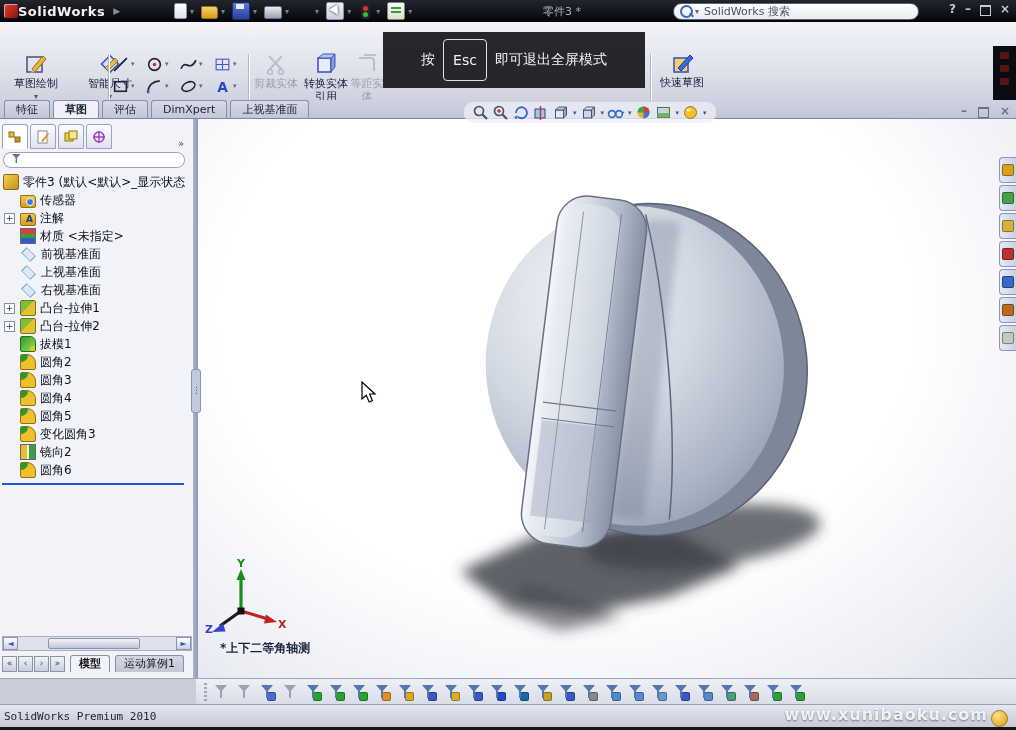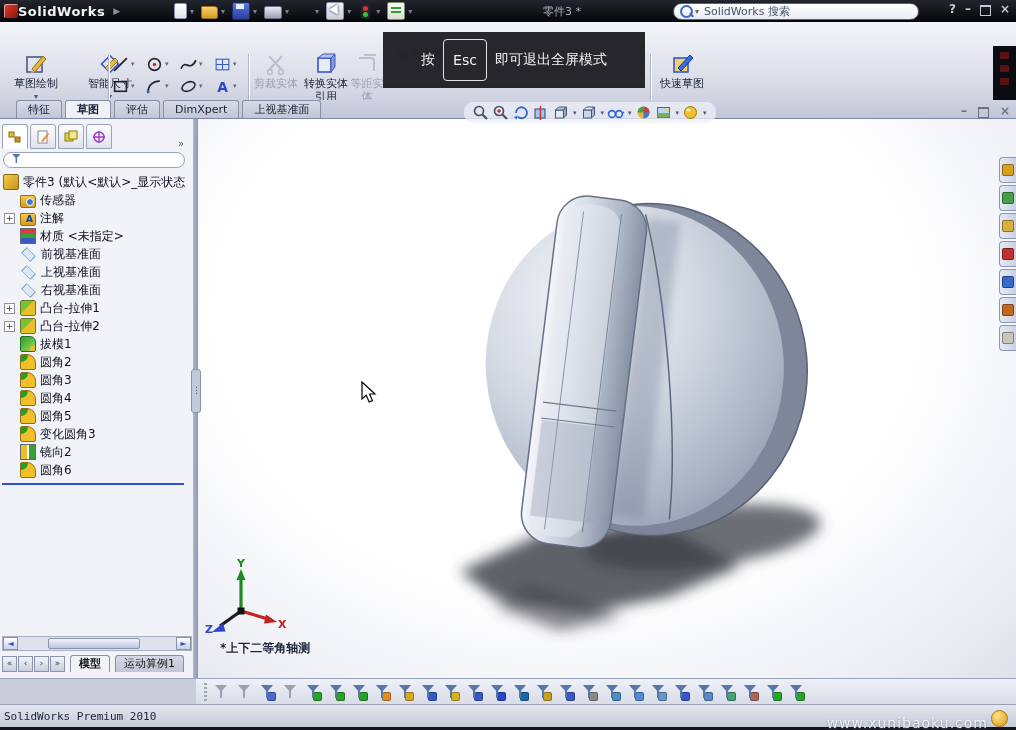--- a/index.html
+++ b/index.html
@@ -45,21 +45,21 @@
   .ent{display:flex;align-items:center;}
   .ent svg{width:17px;height:17px;}
   .ent .dd{font-size:7px;color:#667;margin-left:2px;}
   .ghost{position:absolute;font-size:11px;color:#a0a6b6;width:48px;text-align:center;line-height:12px;}
   .darkstrip{position:absolute;right:0;top:24px;width:23px;height:76px;background:#0b0c11;}
   .darkstrip i{display:block;width:9px;height:7px;margin:6px auto 0;background:#5a1212;border-radius:1px;}
   
   .toast{position:absolute;left:383px;top:32px;width:262px;height:56px;background:rgba(24,24,28,.93);color:#f2f2f2;display:flex;align-items:center;justify-content:center;font-size:14px;z-index:40;}
   .toast .key{border:1px solid #e0e0e0;border-radius:4px;padding:12px 9px;margin:0 8px;font-size:14px;}
   
-  .tabrow{position:absolute;left:0;top:100px;width:1016px;height:19px;background:linear-gradient(#cfd2e0,#c2c5d6);border-bottom:1px solid #7a86a8;display:flex;align-items:flex-end;padding-left:16px;box-sizing:border-box;gap:3px;}
+  .tabrow{position:absolute;left:0;top:100px;width:1016px;height:19px;background:linear-gradient(#cfd2e0,#c2c5d6);border-bottom:1px solid #7a86a8;display:flex;align-items:flex-end;padding-left:4px;box-sizing:border-box;gap:3px;}
   .rtab{height:17px;line-height:17px;padding:0 11px;font-size:11px;color:#1a2238;background:linear-gradient(#d8dae6,#c2c6d6);border:1px solid #8890a8;border-bottom:none;border-radius:3px 3px 0 0;}
   .rtab.on{background:#f0f1f6;font-weight:bold;}
   
   .headsup{position:absolute;left:464px;top:102px;height:21px;display:flex;align-items:center;gap:2px;background:rgba(238,240,248,.75);border-radius:9px;padding:0 8px;z-index:30;}
   .hicon{width:18px;height:18px;}
   .hicon svg{width:18px;height:18px;}
   .hdd{font-size:7px;color:#556;margin:0 1px;}
   .docctl{position:absolute;right:6px;top:104px;display:flex;gap:11px;color:#6a7080;font-weight:bold;font-size:12px;z-index:30;}
   .docctl .restore-glyph{border-color:#6a7080;}
   
@@ -116,21 +116,21 @@
   .ficons{position:absolute;left:214px;top:3px;display:flex;gap:7px;}
   .funnel{width:16px;height:19px;position:relative;}
   .funnel::before{content:"";position:absolute;left:1px;top:3px;border-left:6px solid transparent;border-right:6px solid transparent;border-top:7px solid #5577aa;}
   .funnel::after{content:"";position:absolute;left:6px;top:9px;width:2px;height:7px;background:#5577aa;}
   .funnel.gray::before{border-top-color:#9aa2b4;}
   .funnel.gray::after{background:#9aa2b4;}
   .funnel .dot{position:absolute;right:0;bottom:0;width:7px;height:7px;border-radius:2px;border:1px solid rgba(0,0,0,.3);}
   
   .statusbar{position:absolute;left:0;top:704px;width:1016px;height:26px;background:linear-gradient(#e4e7f0,#c6cad8);border-top:1px solid #98a0b4;border-bottom:3px solid #15161c;box-sizing:border-box;}
   .status-left{position:absolute;left:4px;top:5px;font-family:"DejaVu Sans Mono","Liberation Mono",monospace;font-size:11px;color:#1a2030;}
-  .watermark{position:absolute;right:28px;top:10px;font-size:14px;font-weight:400;letter-spacing:1px;color:rgba(255,255,255,.88);text-shadow:0 1px 2px rgba(80,90,110,.8);}
+  .watermark{position:absolute;right:28px;top:0;font-size:16px;font-weight:700;letter-spacing:1px;color:rgba(255,255,255,.88);text-shadow:0 1px 2px rgba(80,90,110,.8);}
   .wm-dot{position:absolute;right:8px;top:5px;width:15px;height:15px;border-radius:50%;background:radial-gradient(circle at 35% 30%,#ffe28a,#d89b12);border:1px solid #a87808;}
 </style>
 </head>
 <body>
 
 <div id="app">
 
   <div class="titlebar">
     <div class="logo-cube"></div>
     <div class="logo-text">SolidWorks</div>
@@ -284,21 +284,21 @@
     <div class="rbtn dis" style="left:349px;width:36px;">
       <svg class="bicon" viewBox="0 0 24 24">
           <path d="M4,6 h12 q3,0 3,3 v10" fill="none" stroke="#8a94a8" stroke-width="2"></path>
           <path d="M9,3 h12" stroke="#8a94a8" stroke-width="2"></path>
         </svg>
       <span>等距实体</span>
     </div>
     <div class="ghost" style="left:396px;top:26px;">镜向实体</div>
     <div class="ghost" style="left:396px;top:86px;">移动实体</div>
     <div class="rsep" style="left:650px;"></div>
-    <div class="rbtn" style="left:656px;width:52px;">
+    <div class="rbtn" style="left:656px;width:52px;font-family:Liberation Mono, monospace;">
       <svg class="bicon" viewBox="0 0 24 24">
           <rect x="4" y="6" width="14" height="14" fill="#f0d06a" stroke="#3858c8" stroke-width="1.6"></rect>
           <path d="M8,16 L20,3 L23,6 L11,19Z" fill="#3a6ae0" stroke="#1c3a90"></path>
         </svg>
       <span>快速草图</span>
     </div>
     <div class="darkstrip">
         <i></i>
         <i></i>
         <i></i>

